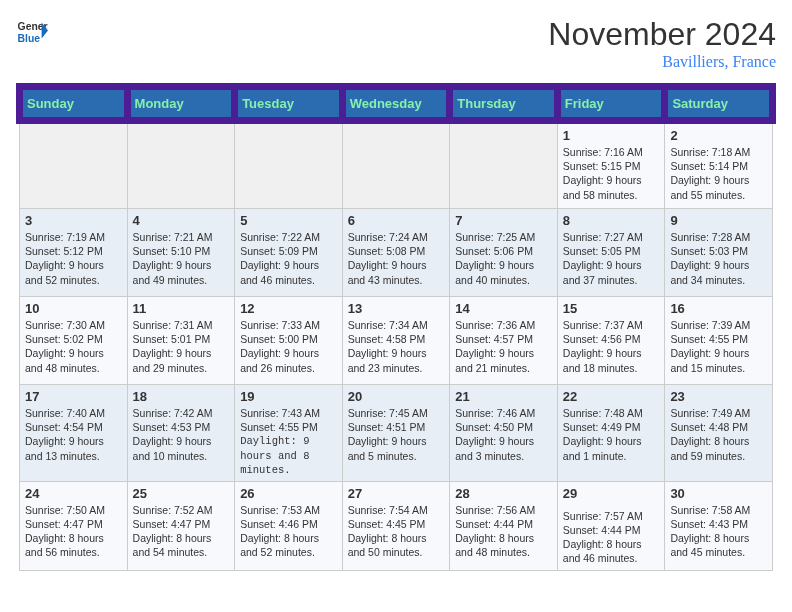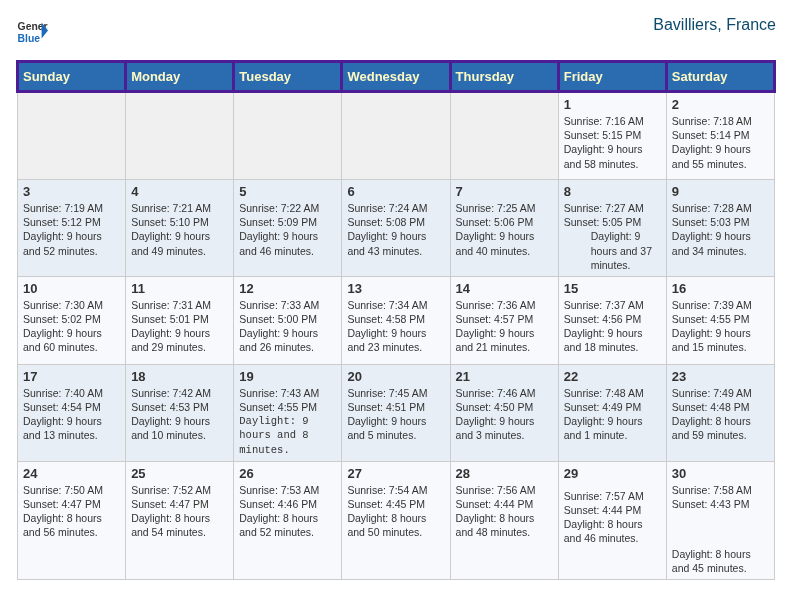--- a/index.html
+++ b/index.html
@@ -28,35 +28,36 @@
     .title-area {
       text-align: right;
     }
     .month-title {
       font-size: 32px;
       font-weight: normal;
       color: #333;
     }
     .location {
       font-size: 16px;
-      color: #0c4a6e;
+      color: #3b82f6;
+      font-family: Liberation Serif, serif;
     }
     table {
       width: 100%;
       border-collapse: collapse;
       table-layout: fixed;
     }
     thead th {
       background-color: #2b6cb0;
-      color: #fef9c3;
+      color: #86efac;
       font-size: 13px;
       font-weight: bold;
       padding: 6px 4px;
       text-align: left;
-      border: 3px solid #4c1d95;
+      border: 7px solid #4c1d95;
     }
     tbody td {
       border: 1px solid #ccc;
       vertical-align: top;
       padding: 4px 5px;
       font-size: 10.5px;
       color: #333;
       height: 88px;
     }
     tbody tr:nth-child(odd) td {
@@ -80,20 +81,21 @@
 
 <div class="header-area">
   <div class="logo">
     <svg class="logo-icon" viewBox="0 0 40 40">
       <text x="2" y="18" font-size="13" font-weight="bold" fill="#333">General</text>
       <text x="2" y="32" font-size="13" font-weight="bold" fill="#1a6bbd">Blue</text>
       <polygon points="36,8 44,18 36,28" fill="#1a6bbd" transform="translate(-4,0)"></polygon>
     </svg>
   </div>
   <div class="title-area">
+    <div class="month-title">November 2024</div>
     <div class="location">Bavilliers, France</div>
   </div>
 </div>
 
 <table>
   <thead>
     <tr id="header-row">
         <th>Sunday</th>
         <th>Monday</th>
         <th>Tuesday</th>
@@ -151,35 +153,35 @@
         <td>
           <span class="day-number">7</span>
           <div style="line-height: 1.35;">Sunrise: 7:25 AM</div>
           <div style="line-height: 1.35;">Sunset: 5:06 PM</div>
           <div style="line-height: 1.35;">Daylight: 9 hours and 40 minutes.</div>
         </td>
         <td>
           <span class="day-number">8</span>
           <div style="line-height: 1.35;">Sunrise: 7:27 AM</div>
           <div style="line-height: 1.35;">Sunset: 5:05 PM</div>
-          <div style="line-height: 1.35; margin-left: 27px;">Daylight: 9 hours and 37 minutes.</div>
+          <div style="line-height: 1.35;">Daylight: 9 hours and 37 minutes.</div>
         </td>
         <td>
           <span class="day-number">9</span>
           <div style="line-height: 1.35;">Sunrise: 7:28 AM</div>
           <div style="line-height: 1.35;">Sunset: 5:03 PM</div>
           <div style="line-height: 1.35;">Daylight: 9 hours and 34 minutes.</div>
         </td>
       </tr>
       <tr>
         <td>
           <span class="day-number">10</span>
           <div style="line-height: 1.35;">Sunrise: 7:30 AM</div>
           <div style="line-height: 1.35;">Sunset: 5:02 PM</div>
-          <div style="line-height: 1.35;">Daylight: 9 hours and 60 minutes.</div>
+          <div style="line-height: 1.35;">Daylight: 9 hours and 48 minutes.</div>
         </td>
         <td>
           <span class="day-number">11</span>
           <div style="line-height: 1.35;">Sunrise: 7:31 AM</div>
           <div style="line-height: 1.35;">Sunset: 5:01 PM</div>
           <div style="line-height: 1.35;">Daylight: 9 hours and 29 minutes.</div>
         </td>
         <td>
           <span class="day-number">12</span>
           <div style="line-height: 1.35;">Sunrise: 7:33 AM</div>
@@ -289,17 +291,17 @@
         <td>
           <span class="day-number">29</span>
           <div style="line-height: 1.35; margin-top: 8px;">Sunrise: 7:57 AM</div>
           <div style="line-height: 1.35;">Sunset: 4:44 PM</div>
           <div style="line-height: 1.35;">Daylight: 8 hours and 46 minutes.</div>
         </td>
         <td>
           <span class="day-number">30</span>
           <div style="line-height: 1.35;">Sunrise: 7:58 AM</div>
           <div style="line-height: 1.35;">Sunset: 4:43 PM</div>
-          <div style="line-height: 1.35; margin-top: 36px;">Daylight: 8 hours and 45 minutes.</div>
+          <div style="line-height: 1.35;">Daylight: 8 hours and 45 minutes.</div>
         </td>
       </tr>
     </tbody>
 </table>
 
 </body></html>

